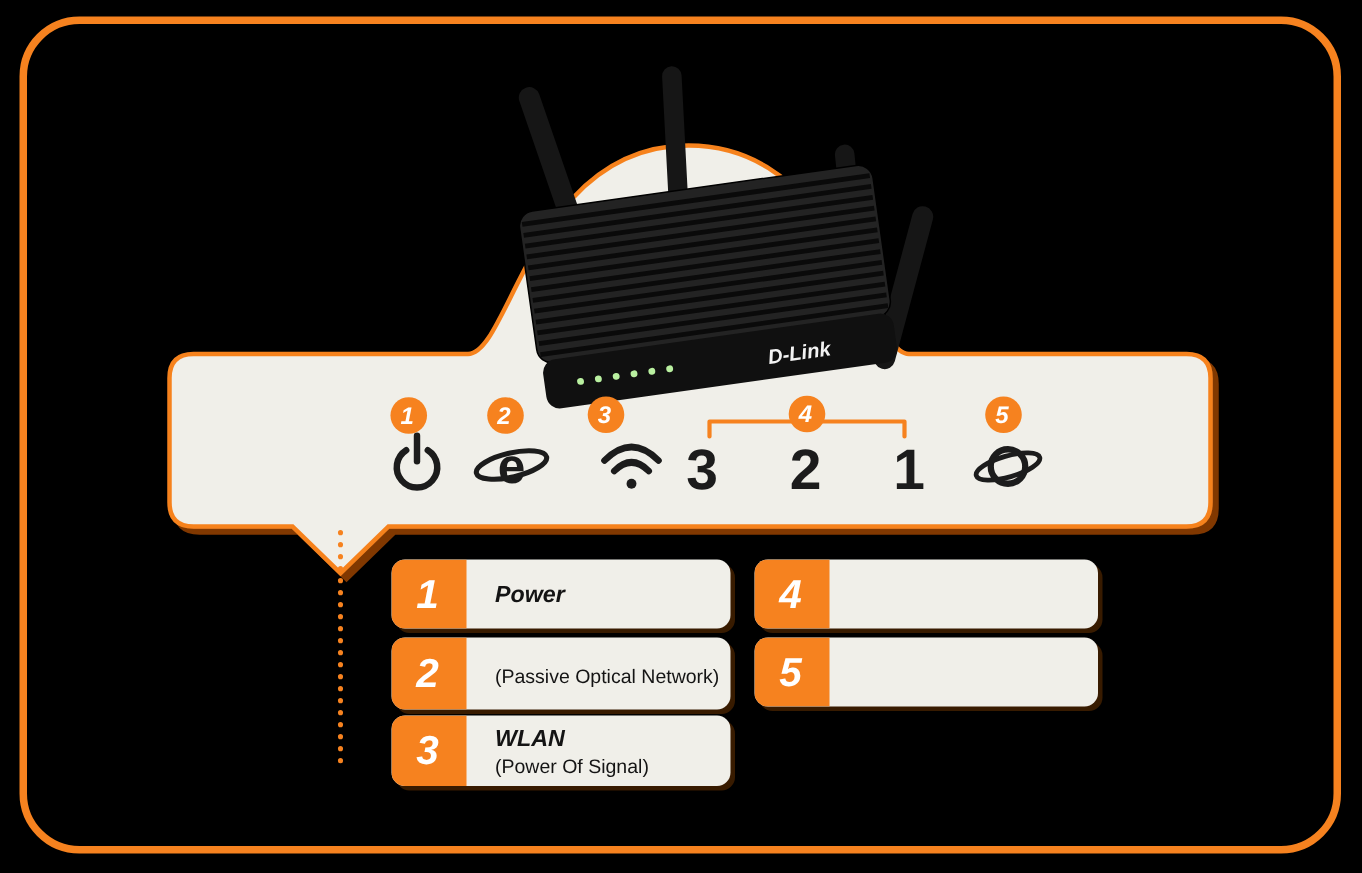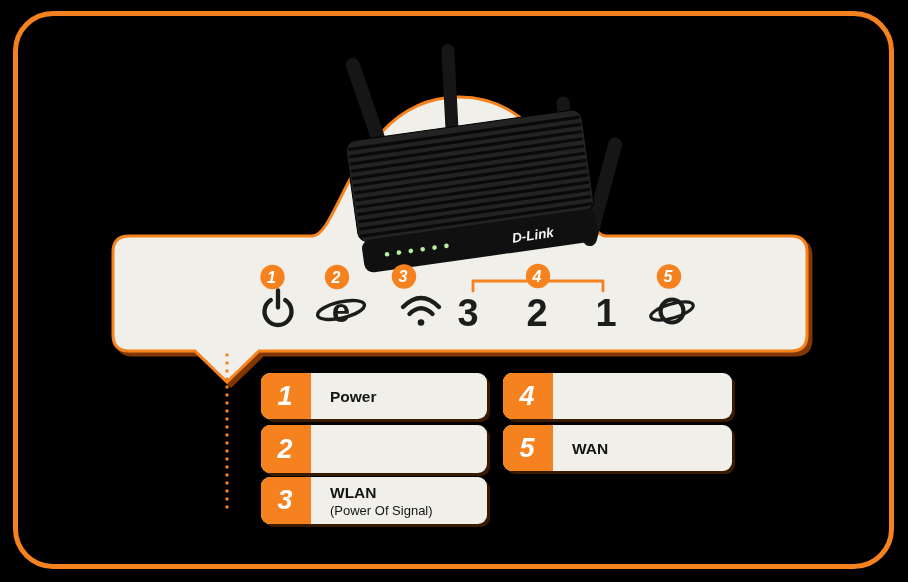--- a/index.html
+++ b/index.html
@@ -26,21 +26,21 @@
   .ltab{
     flex:none;width:48px;background:#F6821F;color:#fff;
     display:flex;align-items:center;justify-content:center;
     font-weight:bold;font-style:italic;font-size:27px;
     padding-right:2px;
   }
   .lbody{
     display:flex;flex-direction:column;justify-content:center;
     padding-left:19px;padding-right:4px;
   }
-  .llabel{font-weight:bold;font-size:15.5px;color:#141414;line-height:17px;}
+  .llabel{font-weight:bold;font-style:italic;font-size:15.5px;color:#141414;line-height:17px;}
   .lsub{font-size:13px;color:#141414;line-height:15px;margin-top:2px;}
 </style>
 </head>
 <body>
 
 <div class="outer-frame"></div>
 
 <svg class="stage" viewBox="0 0 908 582" width="908" height="582">
   <defs>
     <filter id="bubbleShadow" x="-10%" y="-10%" width="125%" height="125%">
@@ -148,34 +148,32 @@
   <div class="lrow" style="left:261px;top:373px;width:226px;height:46px;">
     <div class="ltab">1</div>
     <div class="lbody">
       <div class="llabel">Power</div>
     </div>
   </div>
 
   <div class="lrow" style="left:261px;top:425px;width:226px;height:48px;">
     <div class="ltab">2</div>
     <div class="lbody">
+      <div class="lsub">(Passive Optical Network)</div>
     </div>
   </div>
 
   <div class="lrow" style="left:261px;top:477px;width:226px;height:47px;">
     <div class="ltab">3</div>
     <div class="lbody">
       <div class="llabel">WLAN</div>
       <div class="lsub">(Power Of Signal)</div>
     </div>
   </div>
 
   <div class="lrow" style="left:503px;top:373px;width:229px;height:46px;">
     <div class="ltab">4</div>
   </div>
 
   <div class="lrow" style="left:503px;top:425px;width:229px;height:46px;">
     <div class="ltab">5</div>
-    <div class="lbody">
-      <div class="llabel">WAN</div>
-    </div>
   </div>
 </div>
 
 </body></html>

